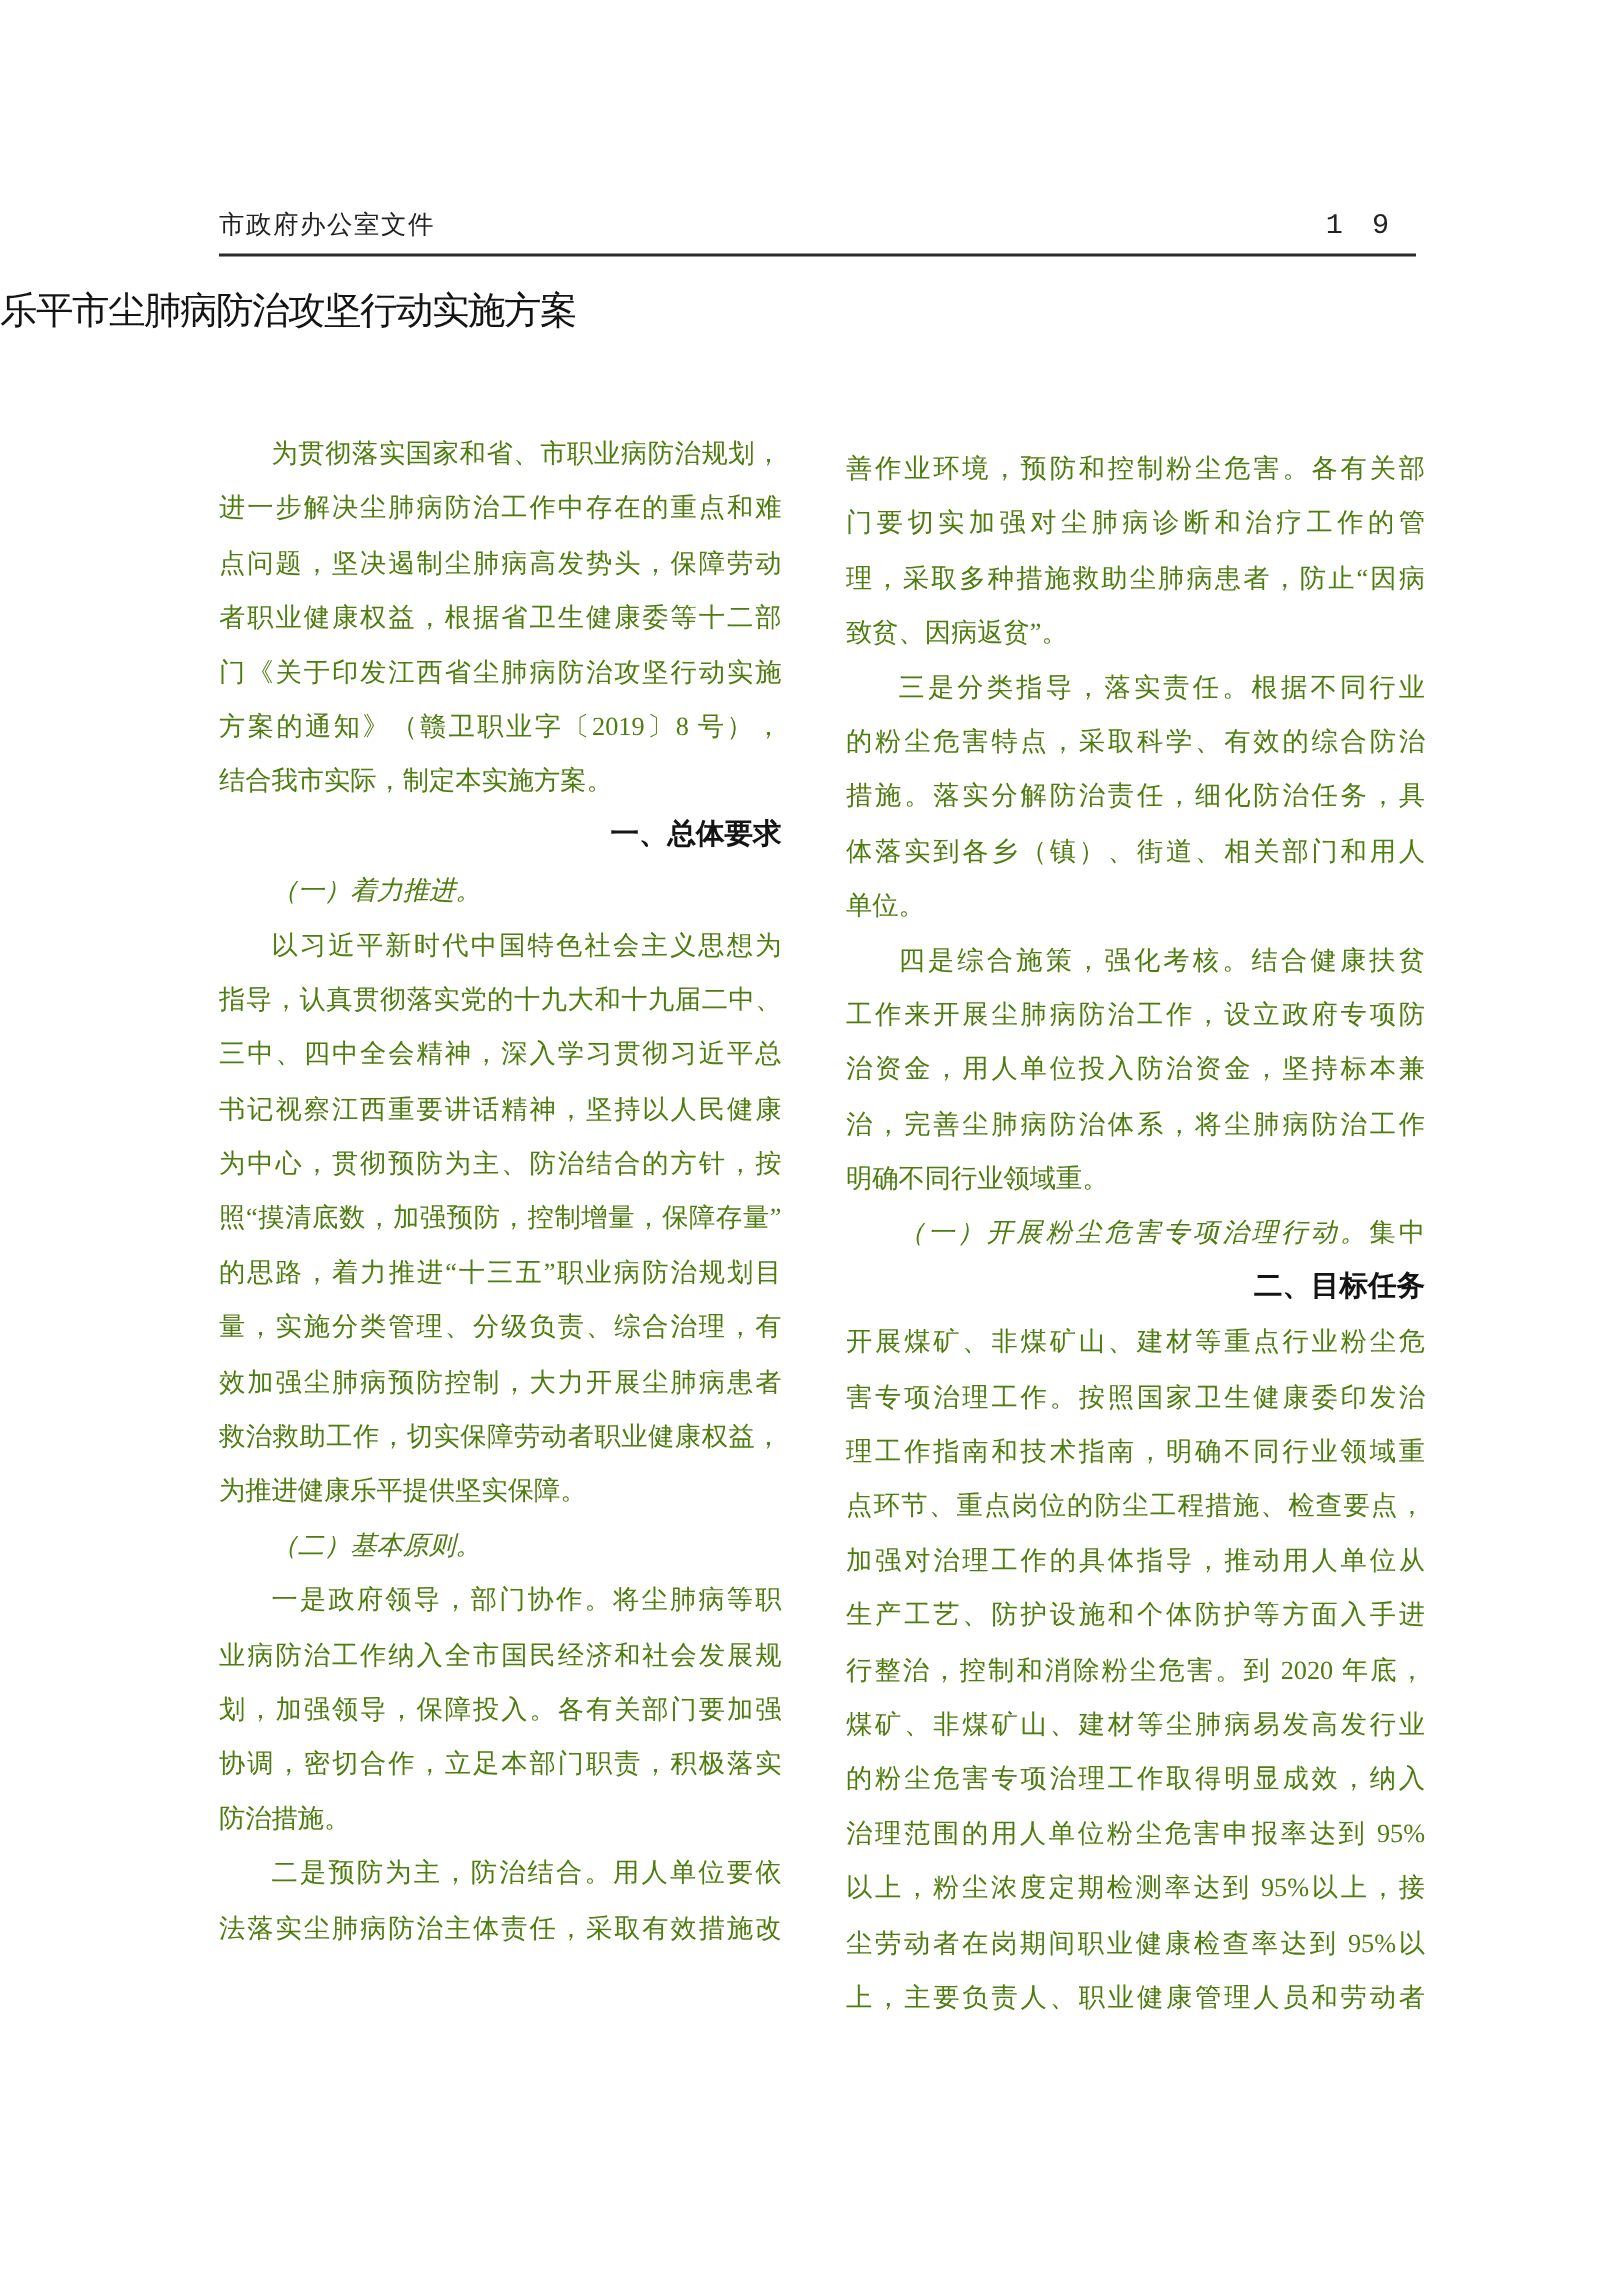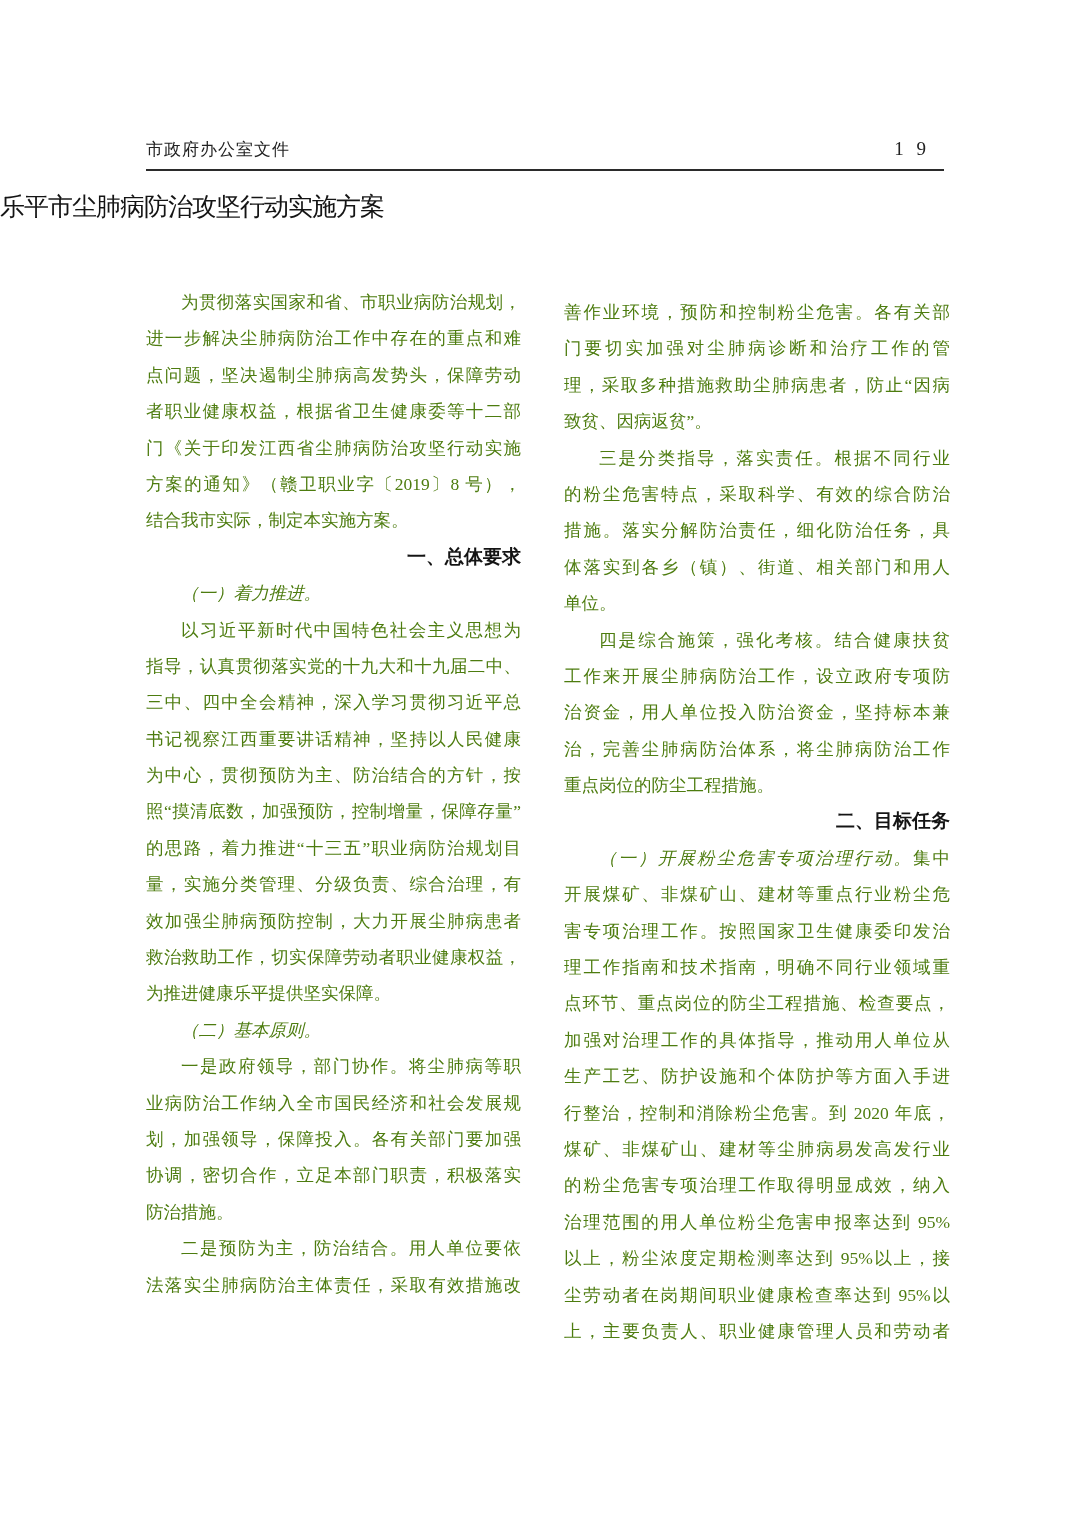--- a/index.html
+++ b/index.html
@@ -8,21 +8,21 @@
     width:1074px;height:1520px;
     margin:0 auto;
     background:#ffffff;
     color:#1e1e1e;
     font-family:"Liberation Serif","DejaVu Serif",serif;
     overflow:hidden;
   }
   
   .header{
     position:absolute;top:138px;left:146px;width:798px;
-    display:flex;justify-content:space-between;align-items:flex-start;
+    display:flex;justify-content:space-between;align-items:center;font-family:Liberation Mono, monospace;
   }
   .doc-label{
     font-size:17px;letter-spacing:1px;color:#222;
   }
   .page-number{
     font-size:19px;letter-spacing:4px;color:#222;padding-right:14px;
   }
   .header-rule{
     position:absolute;top:169px;left:146px;width:798px;height:2px;
     background:#2b2b2b;
@@ -120,23 +120,23 @@
         <div class="line">致贫、因病返贫”。</div>
         <div class="line ind fill">三是分类指导，落实责任。根据不同行业</div>
         <div class="line fill">的粉尘危害特点，采取科学、有效的综合防治</div>
         <div class="line fill">措施。落实分解防治责任，细化防治任务，具</div>
         <div class="line fill">体落实到各乡（镇）、街道、相关部门和用人</div>
         <div class="line">单位。</div>
         <div class="line ind fill">四是综合施策，强化考核。结合健康扶贫</div>
         <div class="line fill">工作来开展尘肺病防治工作，设立政府专项防</div>
         <div class="line fill">治资金，用人单位投入防治资金，坚持标本兼</div>
         <div class="line fill">治，完善尘肺病防治体系，将尘肺病防治工作</div>
-        <div class="line">重点岗位的防尘工程措施。</div>
+        <div class="line">明确不同行业领域重。</div>
+        <div class="line ind fill"><span class="kai">（一）开展粉尘危害专项治理行动。</span><span>集中</span></div>
         <div class="line h ind">二、目标任务</div>
-        <div class="line ind fill"><span class="kai">（一）开展粉尘危害专项治理行动。</span><span>集中</span></div>
         <div class="line fill">开展煤矿、非煤矿山、建材等重点行业粉尘危</div>
         <div class="line fill">害专项治理工作。按照国家卫生健康委印发治</div>
         <div class="line fill">理工作指南和技术指南，明确不同行业领域重</div>
         <div class="line fill">点环节、重点岗位的防尘工程措施、检查要点，</div>
         <div class="line fill">加强对治理工作的具体指导，推动用人单位从</div>
         <div class="line fill">生产工艺、防护设施和个体防护等方面入手进</div>
         <div class="line fill">行整治，控制和消除粉尘危害。到 2020 年底，</div>
         <div class="line fill">煤矿、非煤矿山、建材等尘肺病易发高发行业</div>
         <div class="line fill">的粉尘危害专项治理工作取得明显成效，纳入</div>
         <div class="line fill">治理范围的用人单位粉尘危害申报率达到 95%</div>

